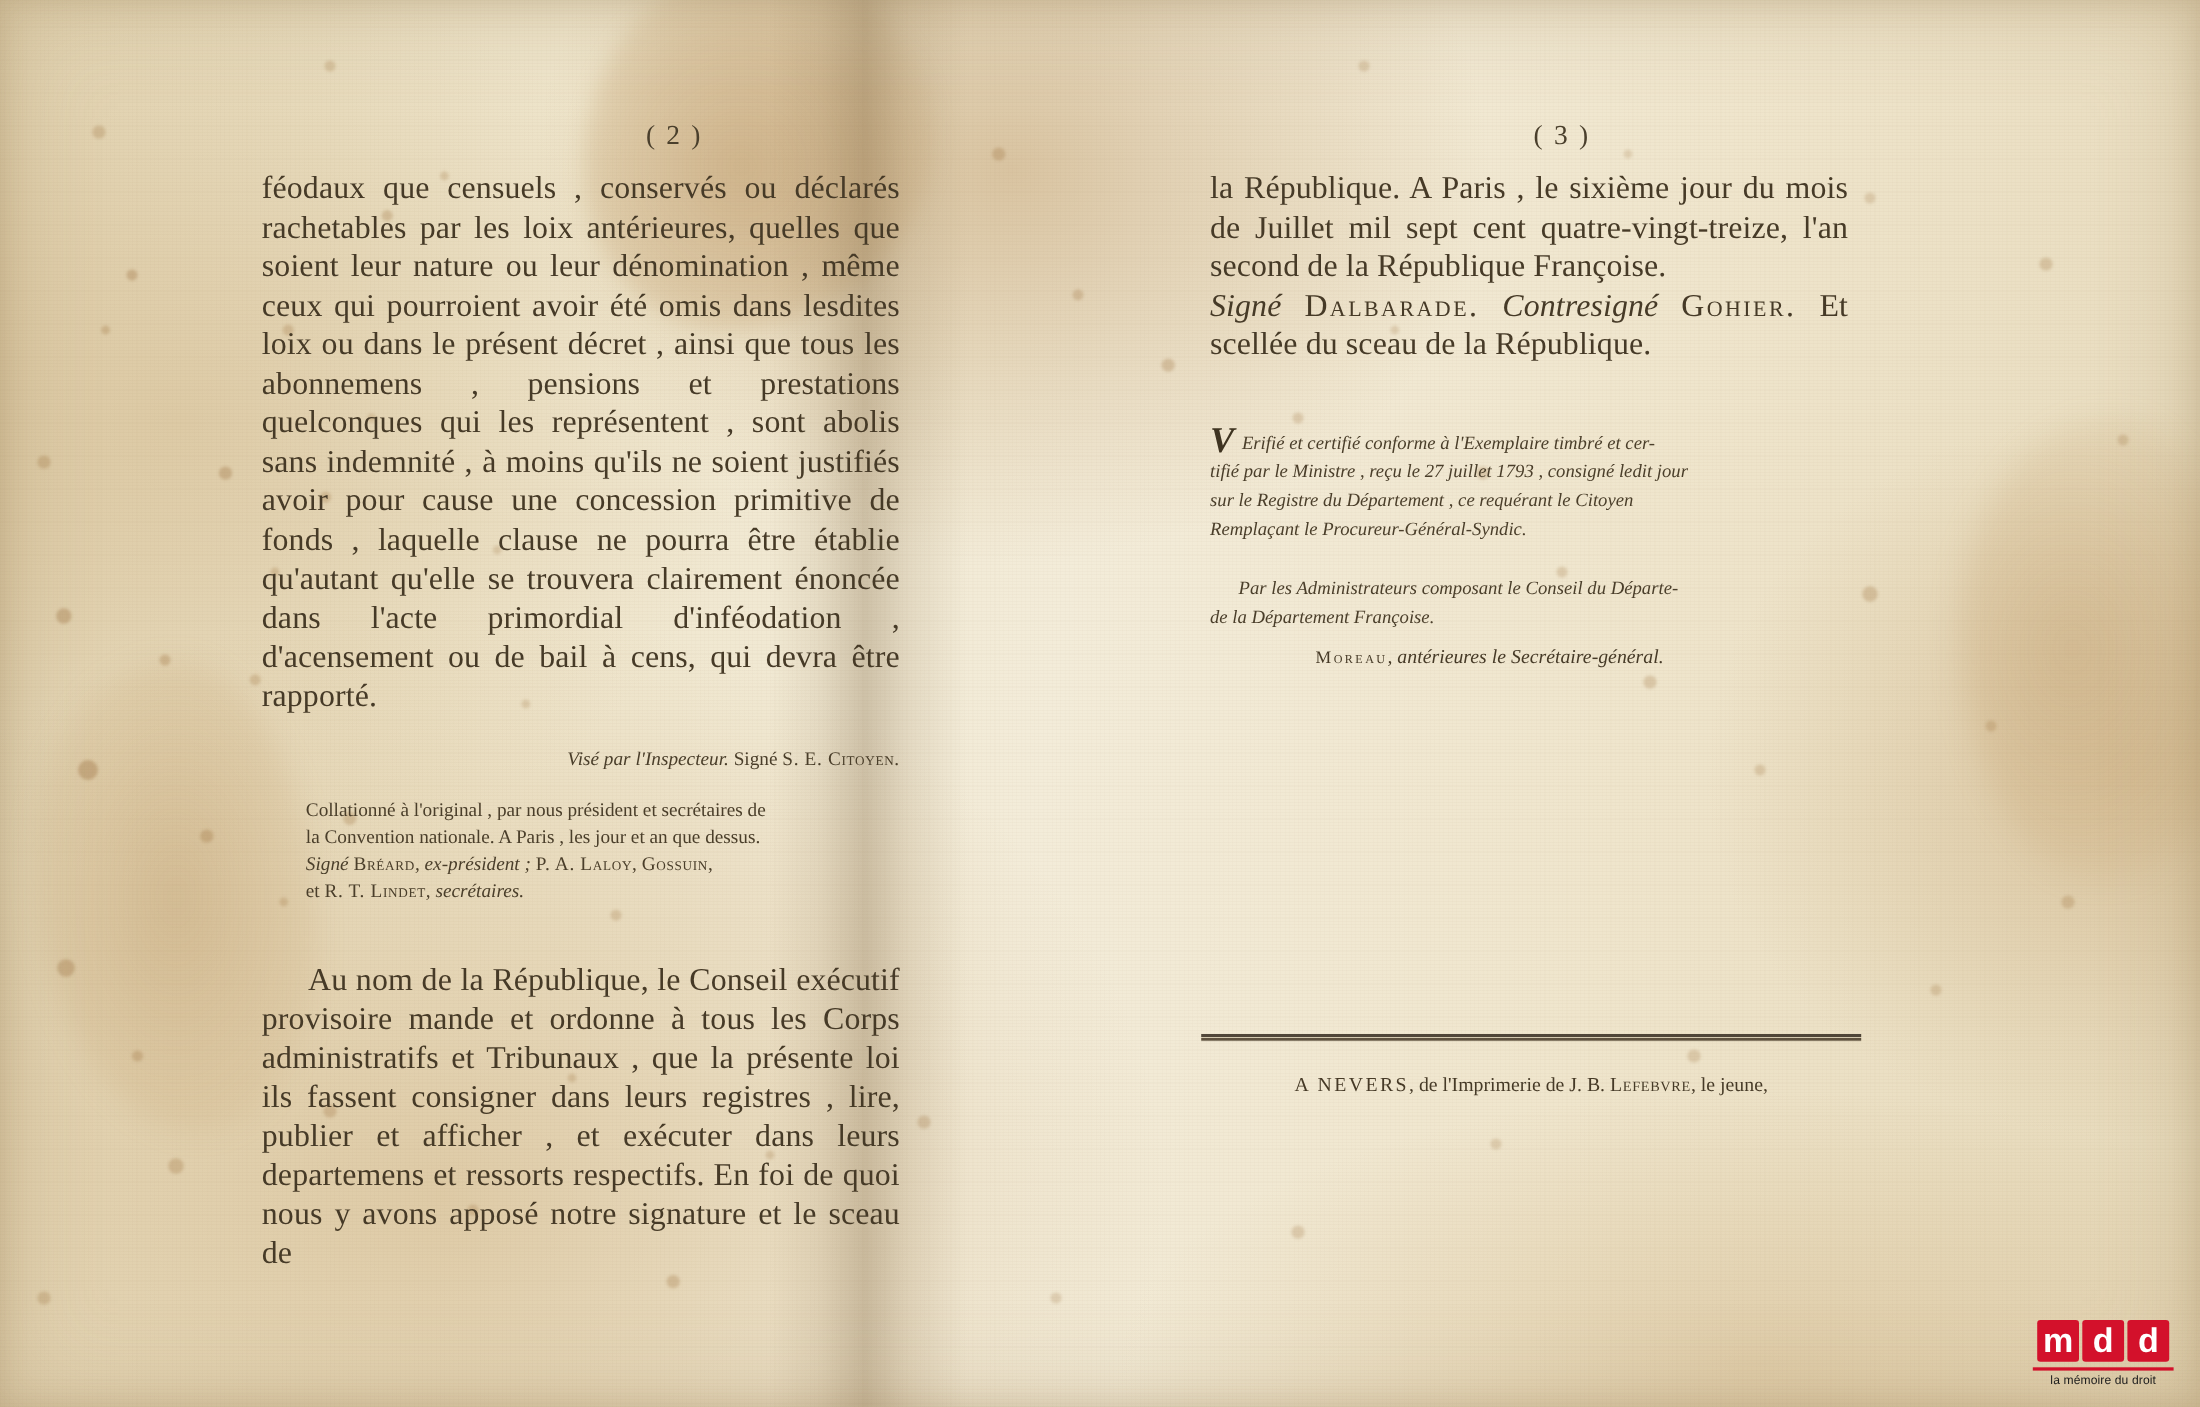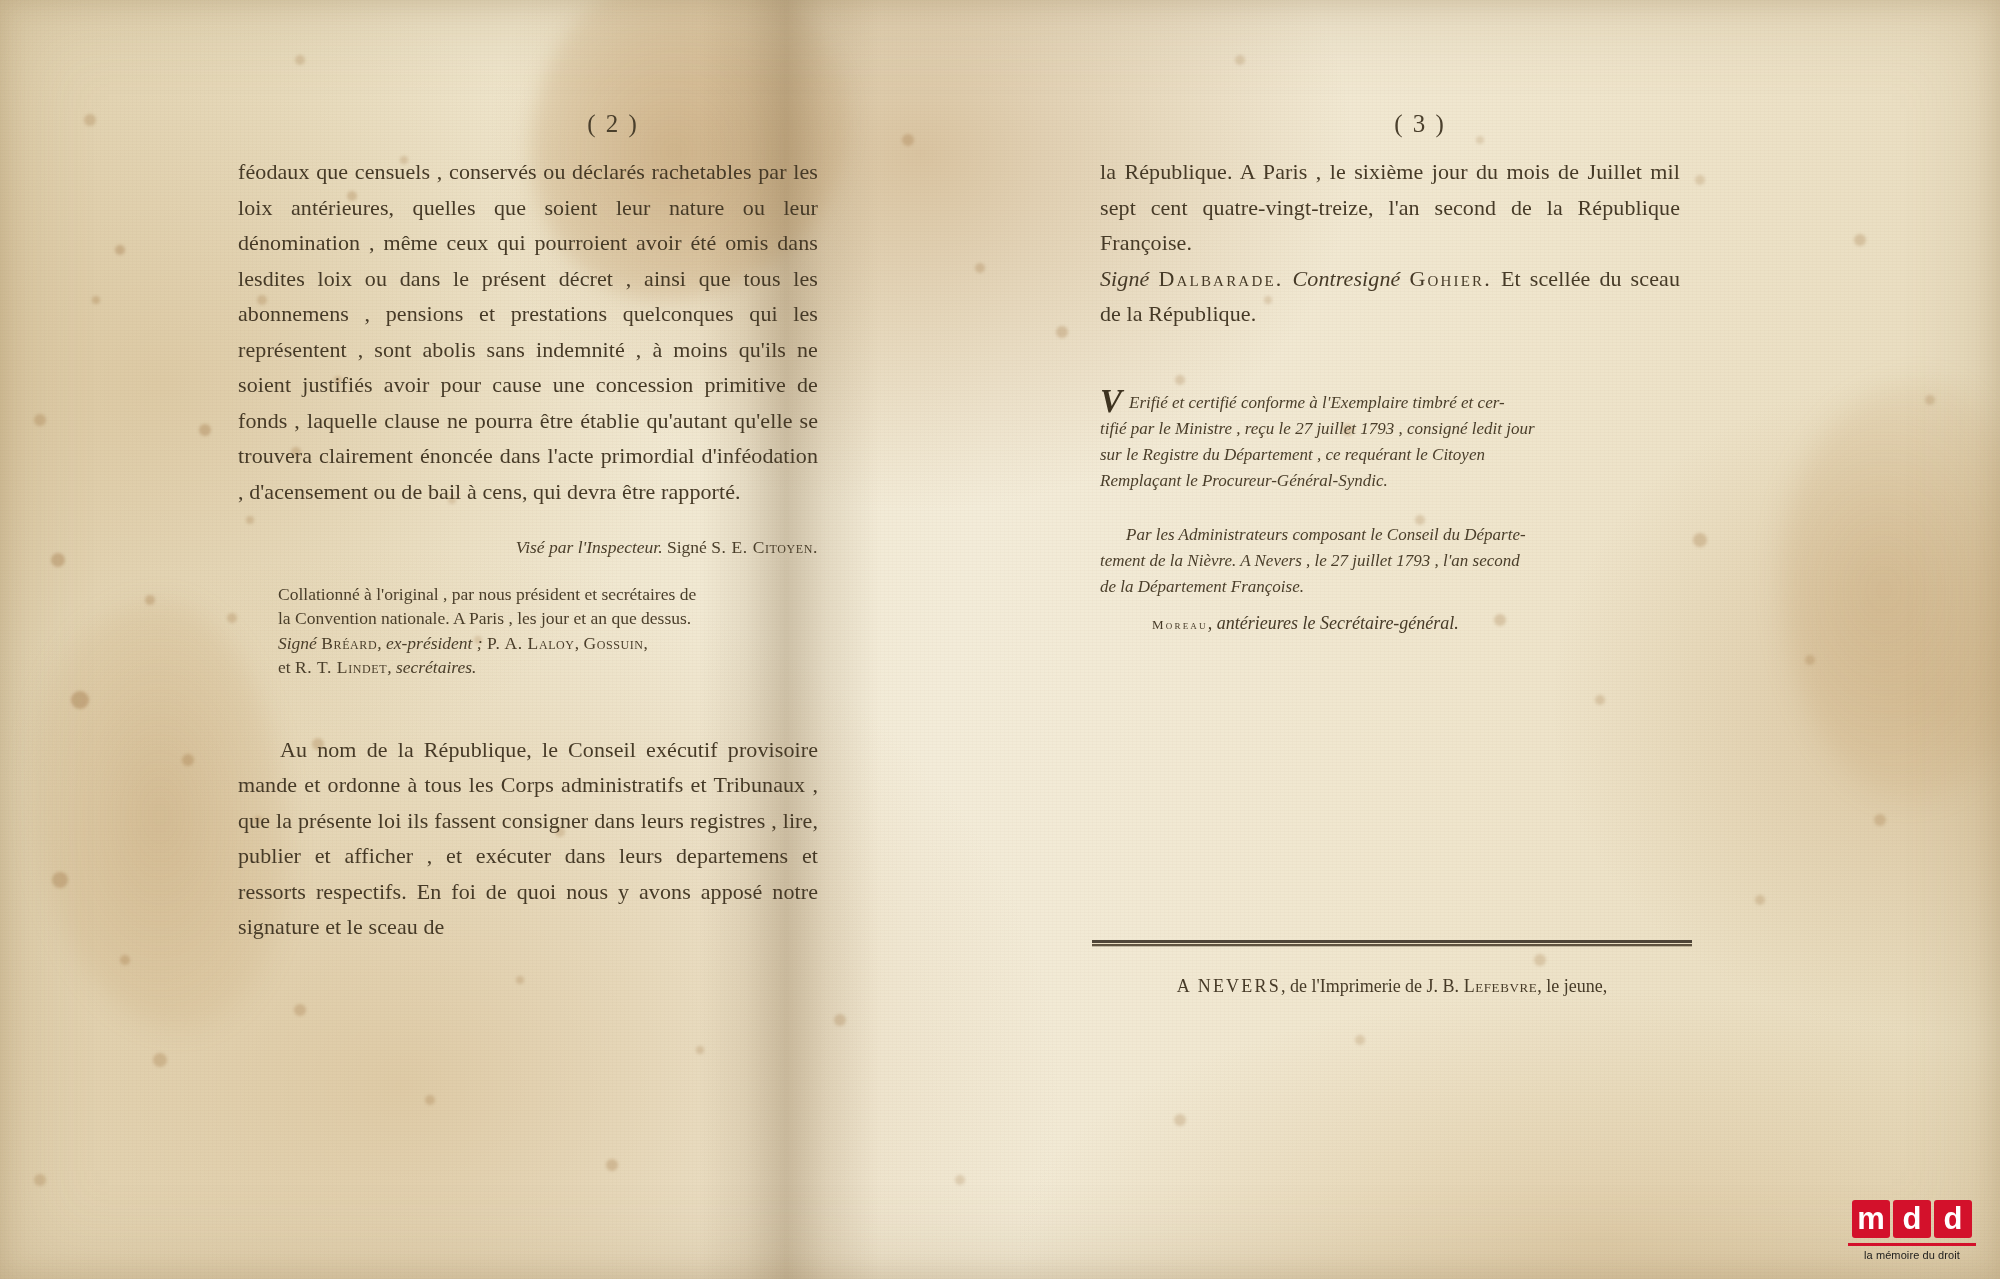--- a/index.html
+++ b/index.html
@@ -98,21 +98,21 @@
     text-align: center;
     font-size: 25px;
     letter-spacing: 2px;
     color: #4a3f2c;
     margin-bottom: 16px;
   }
   .folio-left  { margin-left: 170px; }
   .folio-right { margin-left: 60px; }
 
   .body-text {
-    font-size: 22px;
+    font-size: 29px;
     line-height: 35.5px;
     color: #463a27;
     text-align: justify;
     text-justify: inter-word;
     letter-spacing: 0.1px;
   }
   .body-text.first { margin-top: 2px; }
   .indent { text-indent: 42px; }
 
   .small-block {
@@ -339,27 +339,26 @@
     <div class="verify-block">
       <span class="dropcap-v">V</span>
       <div>Erifié et certifié conforme à l'Exemplaire timbré et cer-</div>
       <div>tifié par le Ministre , reçu le 27 juillet 1793 , consigné ledit jour</div>
       <div>sur le Registre du Département ,  ce requérant  le Citoyen</div>
       <div>Remplaçant  le Procureur-Général-Syndic.</div>
     </div>
 
     <div class="admin-block">
       <div>Par les Administrateurs composant le Conseil du Départe-</div>
-      <div style="text-indent:0">tement de la Nièvre. A Nevers , le 27 juillet 1793 , l'an second</div>
       <div style="text-indent:0">de la Département Françoise.</div>
     </div>
 
 
     <div class="sign-line sign-line2">
-      <span class="sc spaced" style="font-size:13px;">Moreau</span><span class="ital">, antérieures le Secrétaire-général.</span>
+      <span class="sc spaced" style="font-size:16px;margin-left:44px;">Moreau</span><span class="ital">, antérieures le Secrétaire-général.</span>
     </div>
   </div>
 
   <div class="imprint-wrap">
     <div class="rule"></div>
     <div class="imprint-line">
       <span class="spaced">A NEVERS</span><span>, de l'Imprimerie de J. B.</span>
       <span class="sc">Lefebvre</span><span>, le jeune,</span>
     </div>
   </div>

